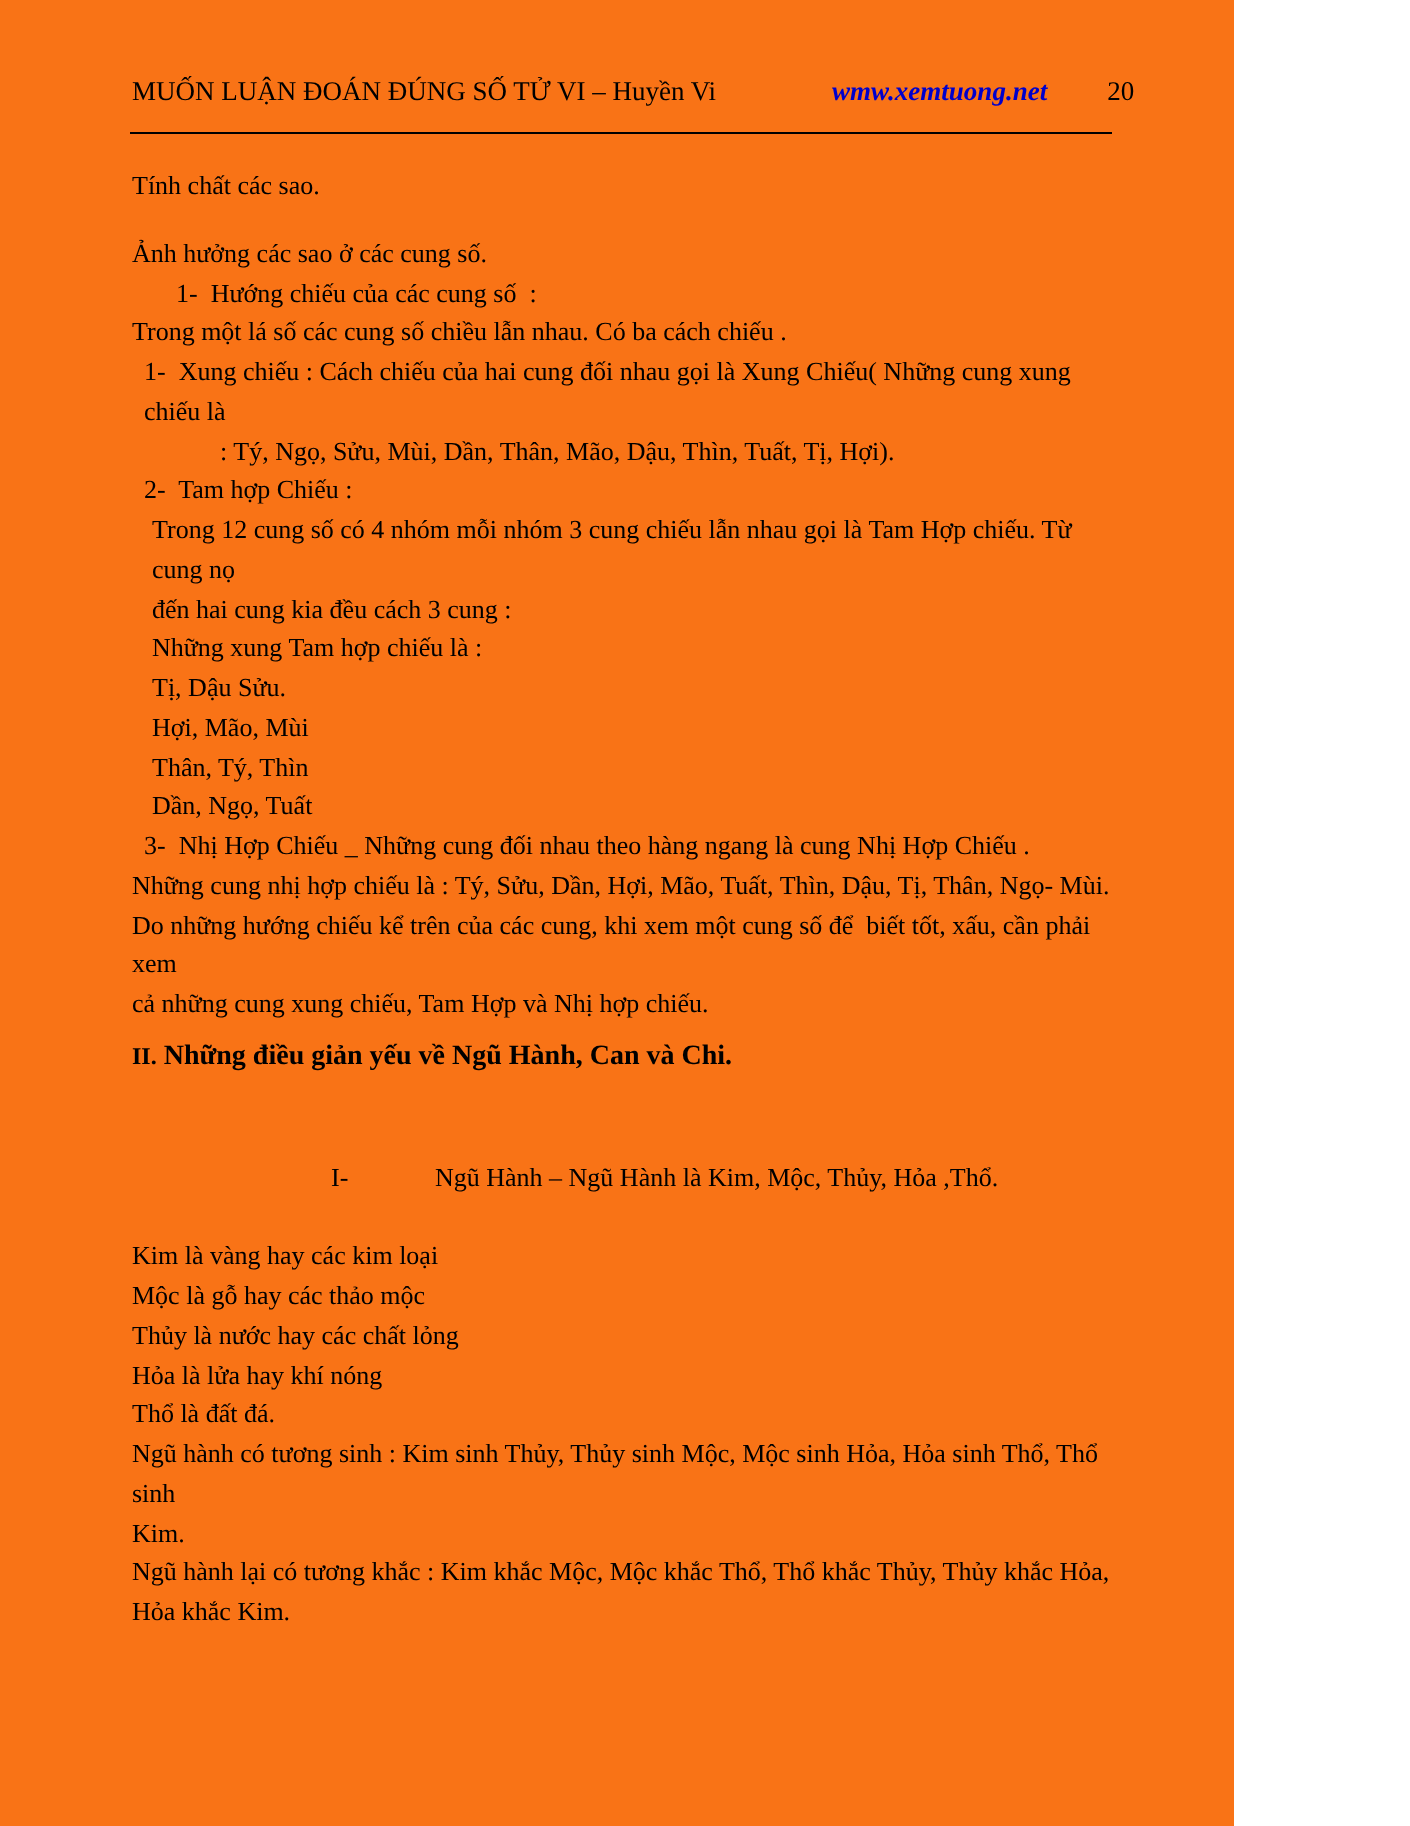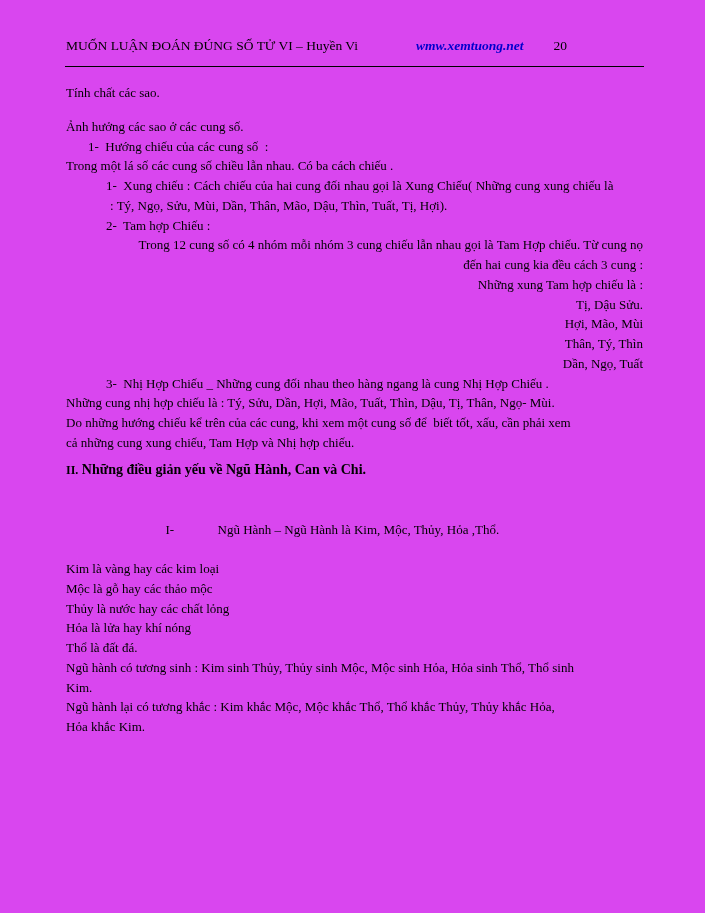--- a/index.html
+++ b/index.html
@@ -8,25 +8,25 @@
     background: #ffffff;
   }
   body {
     width: 705px;
     height: 913px;
     font-family: "Liberation Serif", serif;
     color: #000000;
   }
   .page {
     position: relative;
-    width: 705px;
+    width: 617px;
     height: 913px;
     box-sizing: border-box;
     padding: 18px 62px 0 66px;
-    background: #d946ef;
+    background: #f97316;
   }
   .header {
     display: flex;
     align-items: baseline;
     font-size: 13.5px;
     line-height: 1.2;
     white-space: nowrap;
   }
   .header-title {
     flex: 0 0 auto;
@@ -56,23 +56,23 @@
     font-size: 13px;
     line-height: 1.52;
   }
   .ln {
     white-space: pre-wrap;
   }
   .gap {
     height: 14px;
   }
   .indent1 { padding-left: 22px; }
-  .indent2 { padding-left: 6px; margin-left: 34px; }
+  .indent2 { padding-left: 6px; }
   .indent3 { padding-left: 44px; }
-  .indent4 { padding-left: 10px; text-align: right; }
+  .indent4 { padding-left: 10px; }
   .heading {
     font-weight: bold;
     font-size: 14px;
     margin-top: 6px;
     margin-bottom: 20px;
   }
   .heading .small-caps {
     font-size: 12px;
   }
   .sub-roman {

